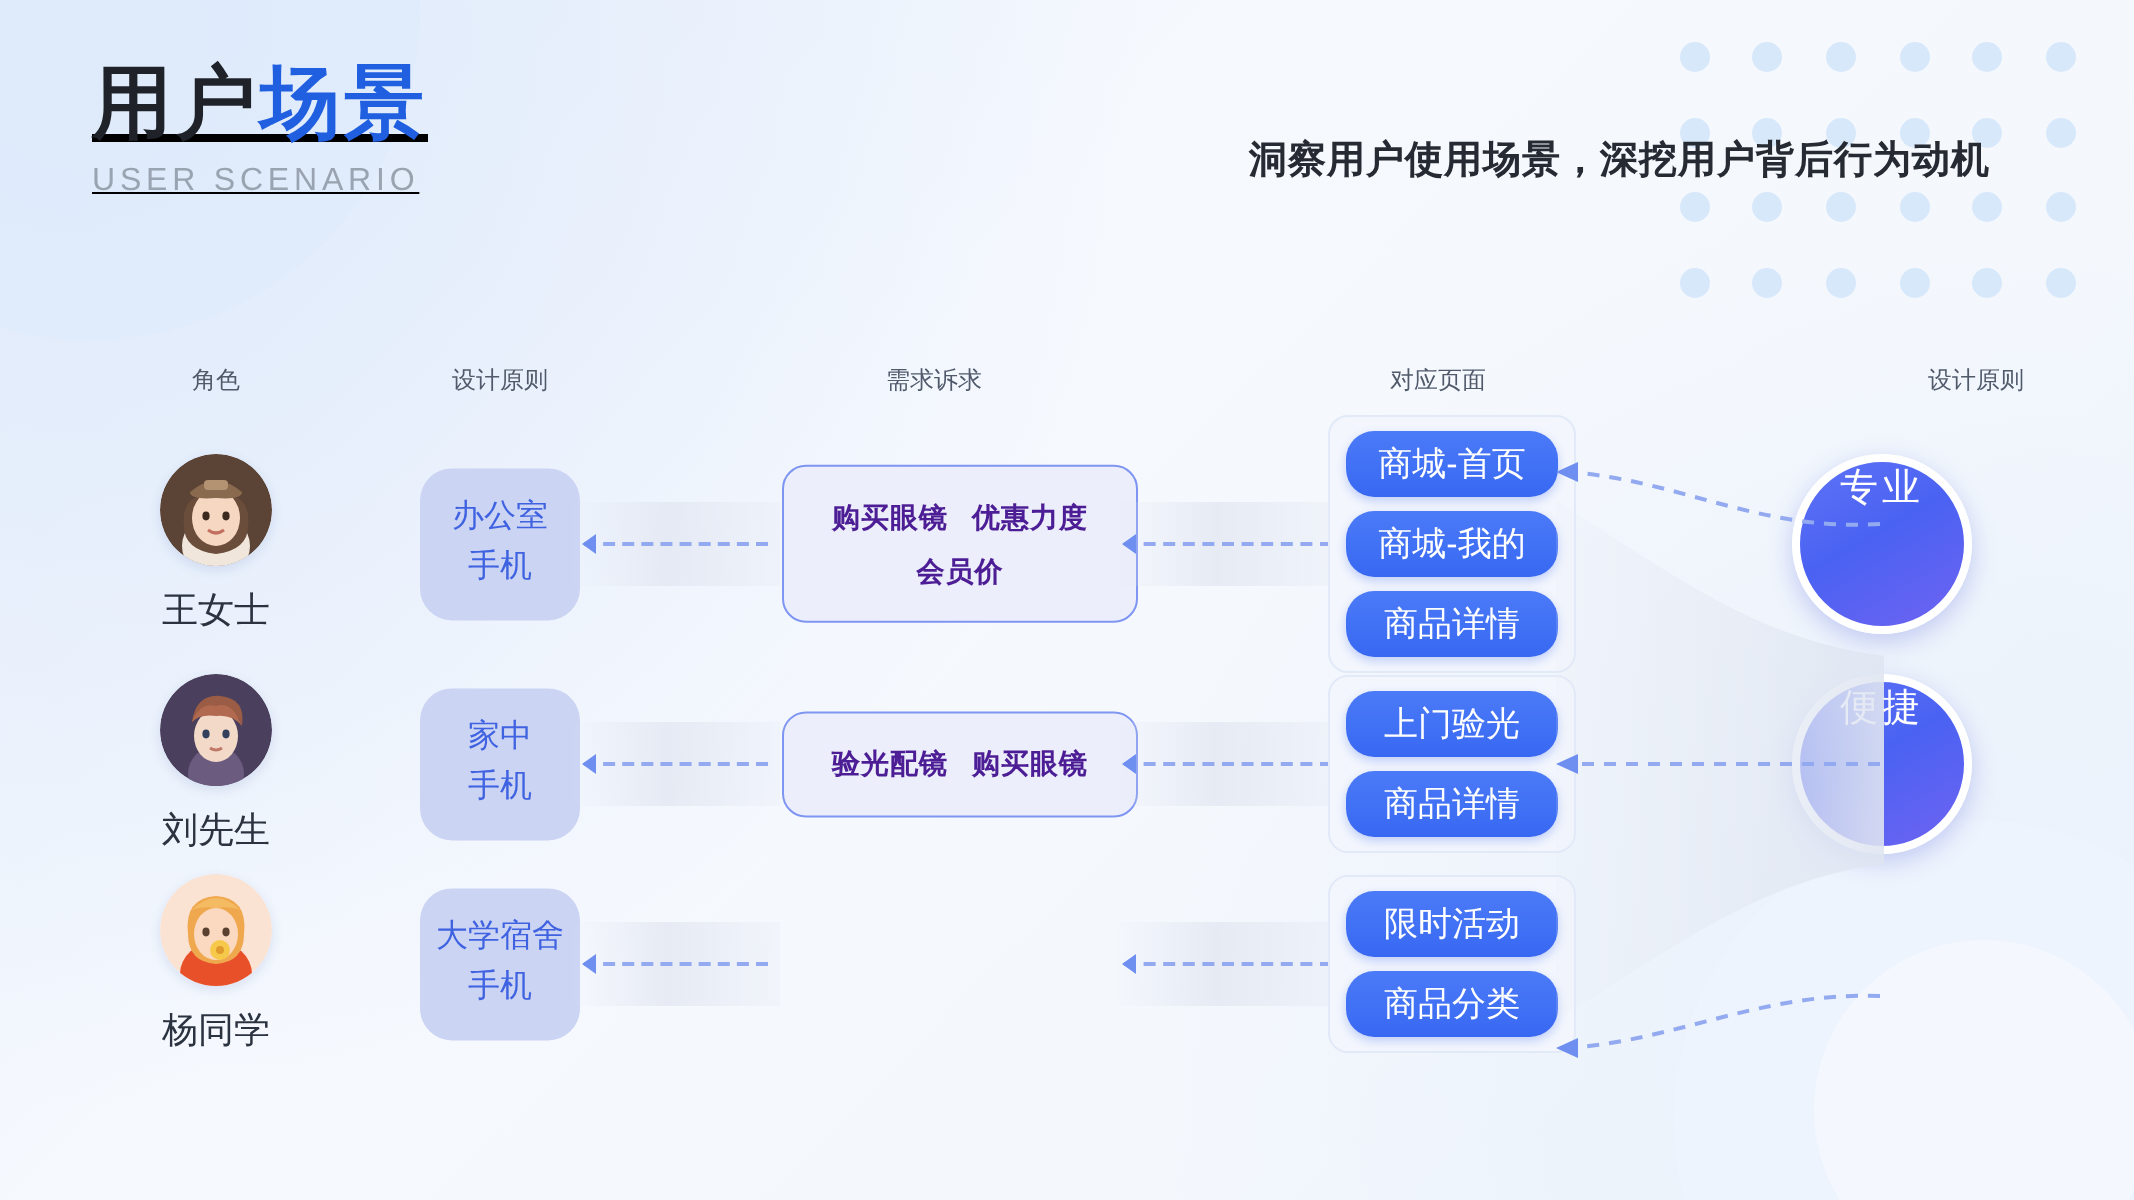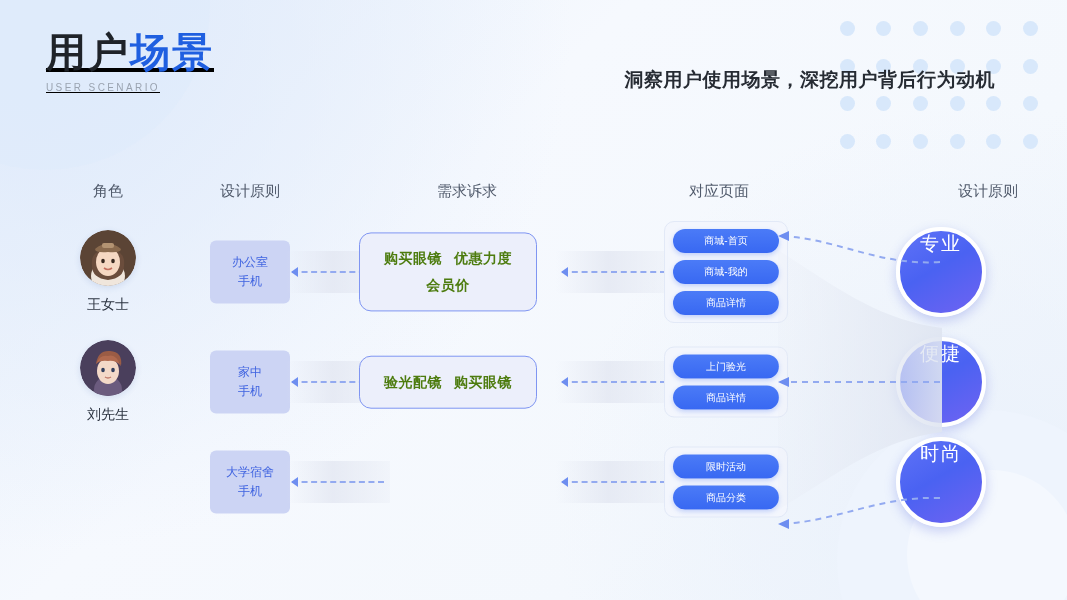--- a/index.html
+++ b/index.html
@@ -37,50 +37,50 @@
   .deco-circle-tl{
     position:absolute;left:-120px;top:-160px;width:330px;height:330px;border-radius:50%;
     background:rgba(223,235,251,.55);z-index:0;
   }
   
   .header{position:absolute;left:46px;top:30px;z-index:3;text-decoration:underline;}
   .title{font-size:40px;font-weight:bold;letter-spacing:2px;line-height:1.1;white-space:nowrap;}
   .title .t-dark{color:#1f2329;}
   .title .t-blue{color:#1f5fe0;}
   .subtitle-en{
-    margin-top:8px;font-size:10px;letter-spacing:2.4px;color:#9aa3b0;font-weight:normal;
+    margin-top:8px;font-size:16px;letter-spacing:2.4px;color:#9aa3b0;font-weight:normal;
   }
   .headline{
     position:absolute;right:72px;top:67px;z-index:3;
     font-size:19px;font-weight:bold;color:#262b33;letter-spacing:.5px;white-space:nowrap;
   }
   
   .colheads{position:absolute;top:182px;left:0;width:1067px;height:22px;z-index:3;}
   .colhead{
-    position:absolute;top:0;font-size:15px;color:#505a6b;text-align:center;white-space:nowrap;
+    position:absolute;top:0;font-size:12px;color:#505a6b;text-align:center;white-space:nowrap;
     transform:translateX(-50%);
   }
   
   .board{position:absolute;left:0;top:210px;width:1067px;height:340px;z-index:2;}
   .row{position:absolute;left:0;width:1067px;height:100px;}
   .row.r0{top:12px;} .row.r1{top:122px;} .row.r2{top:222px;}
 
   
   .persona{position:absolute;left:108px;top:50%;transform:translate(-50%,-50%);text-align:center;width:110px;}
   .avatar{
     width:56px;height:56px;border-radius:50%;margin:0 auto;position:relative;overflow:hidden;
     box-shadow:0 2px 6px rgba(60,90,160,.14);
   }
-  .persona-name{margin-top:10px;font-size:14px;color:#2b3340;white-space:nowrap;}
+  .persona-name{margin-top:10px;font-size:18px;color:#2b3340;white-space:nowrap;}
 
   
   .scenario{
     position:absolute;left:250px;top:50%;transform:translate(-50%,-50%);
-    width:72px;padding:13px 4px;border-radius:6px;background:#ccd4f4;
-    color:#3f63e0;font-size:12px;text-align:center;line-height:1.55;font-weight:normal;
+    width:72px;padding:13px 4px;border-radius:16px;background:#ccd4f4;
+    color:#3f63e0;font-size:16px;text-align:center;line-height:1.55;font-weight:normal;
   }
   
   .band{
     position:absolute;top:50%;transform:translateY(-50%);height:42px;
     background:linear-gradient(90deg,rgba(228,232,242,0) 0%,rgba(226,230,241,.75) 45%,rgba(228,232,242,.25) 100%);
   }
   .band.b1{left:286px;width:104px;}
   .band.b2{left:556px;width:116px;}
 
   
@@ -91,37 +91,37 @@
   }
   .arrow .head{
     position:absolute;left:-1px;top:-4px;width:0;height:0;
     border-top:5px solid transparent;border-bottom:5px solid transparent;border-right:7px solid #6e8ef0;
   }
   .arrow.a1{left:292px;width:92px;}
   .arrow.a2{left:562px;width:104px;}
 
   
   .needs{
-    position:absolute;left:448px;top:50%;transform:translate(-50%,-50%);
+    position:absolute;left:480px;top:50%;transform:translate(-50%,-50%);
     width:160px;border:1.4px solid #7f95f2;border-radius:12px;background:#ecefFb;
-    color:#4d7c0f;font-size:14px;font-weight:bold;text-align:center;line-height:1.9;
+    color:#4c1d95;font-size:14px;font-weight:bold;text-align:center;line-height:1.9;
     padding:12px 8px;letter-spacing:.5px;
   }
   .needs .nline{white-space:nowrap;}
   .needs .nline .gap{display:inline-block;width:12px;}
 
   
   .pages{
     position:absolute;left:726px;top:50%;transform:translate(-50%,-50%);
     background:#f3f6fd;border:1px solid #e2e9f7;border-radius:10px;padding:7px 8px;
     display:flex;flex-direction:column;gap:7px;align-items:center;
   }
   .pill{
     background:linear-gradient(180deg,#4b7bf7 0%,#3868f2 100%);
-    color:#fff;font-size:10px;border-radius:14px;padding:5px 14px;white-space:nowrap;
+    color:#fff;font-size:17px;border-radius:14px;padding:5px 14px;white-space:nowrap;
     box-shadow:0 2px 5px rgba(56,104,242,.28);text-align:center;min-width:78px;
   }
   
   .principle{
     position:absolute;left:941px;top:50%;transform:translate(-50%,-50%);
     width:82px;height:82px;border-radius:50%;
     background:linear-gradient(150deg,#5f73f7 0%,#4a62f2 45%,#6f63f2 100%);
     border:4px solid #ffffff;
     box-shadow:0 4px 12px rgba(76,92,220,.28);
     display:flex;align-items:flex-start;justify-content:center;
@@ -293,20 +293,36 @@
         <div class="pill">上门验光</div>
         <div class="pill">商品详情</div>
       </div>
 
       <div class="principle">
         <span>便捷</span>
       </div>
     </div>
 
     <div class="row r2">
+      <div class="persona">
+        <div class="avatar">
+          <svg width="56" height="56" viewBox="0 0 56 56">
+            <circle cx="28" cy="28" r="28" fill="#fbe3d4"></circle>
+            <ellipse cx="28" cy="50" rx="18" ry="16" fill="#e8502a"></ellipse>
+            <path d="M14 30 Q12 12 28 11 Q44 12 42 30 Q42 44 28 45 Q14 44 14 30Z" fill="#f0a84e"></path>
+            <ellipse cx="28" cy="30" rx="11" ry="13" fill="#fad9c0"></ellipse>
+            <path d="M16 18 Q28 6 40 18 Q36 16 28 17 Q20 16 16 18Z" fill="#f5bb63"></path>
+            <ellipse cx="23" cy="29" rx="1.8" ry="2.2" fill="#5b4230"></ellipse>
+            <ellipse cx="33" cy="29" rx="1.8" ry="2.2" fill="#5b4230"></ellipse>
+            <circle cx="30" cy="38" r="5" fill="#f7c94b"></circle>
+            <circle cx="30" cy="38" r="2" fill="#e09a2e"></circle>
+          </svg>
+        </div>
+        <div class="persona-name">杨同学</div>
+      </div>
 
       <div class="scenario">
         <div>大学宿舍</div>
         <div>手机</div>
       </div>
 
       <div class="band b1"></div>
       <div class="arrow a1">
           <div class="line"></div>
           <div class="head"></div>
@@ -317,19 +333,16 @@
       <div class="arrow a2">
           <div class="line"></div>
           <div class="head"></div>
         </div>
 
       <div class="pages">
         <div class="pill">限时活动</div>
         <div class="pill">商品分类</div>
       </div>
 
-      <div class="principle">
-        <span>时尚</span>
-      </div>
     </div>
 
   </div>
 </div>
 
 </body></html>

